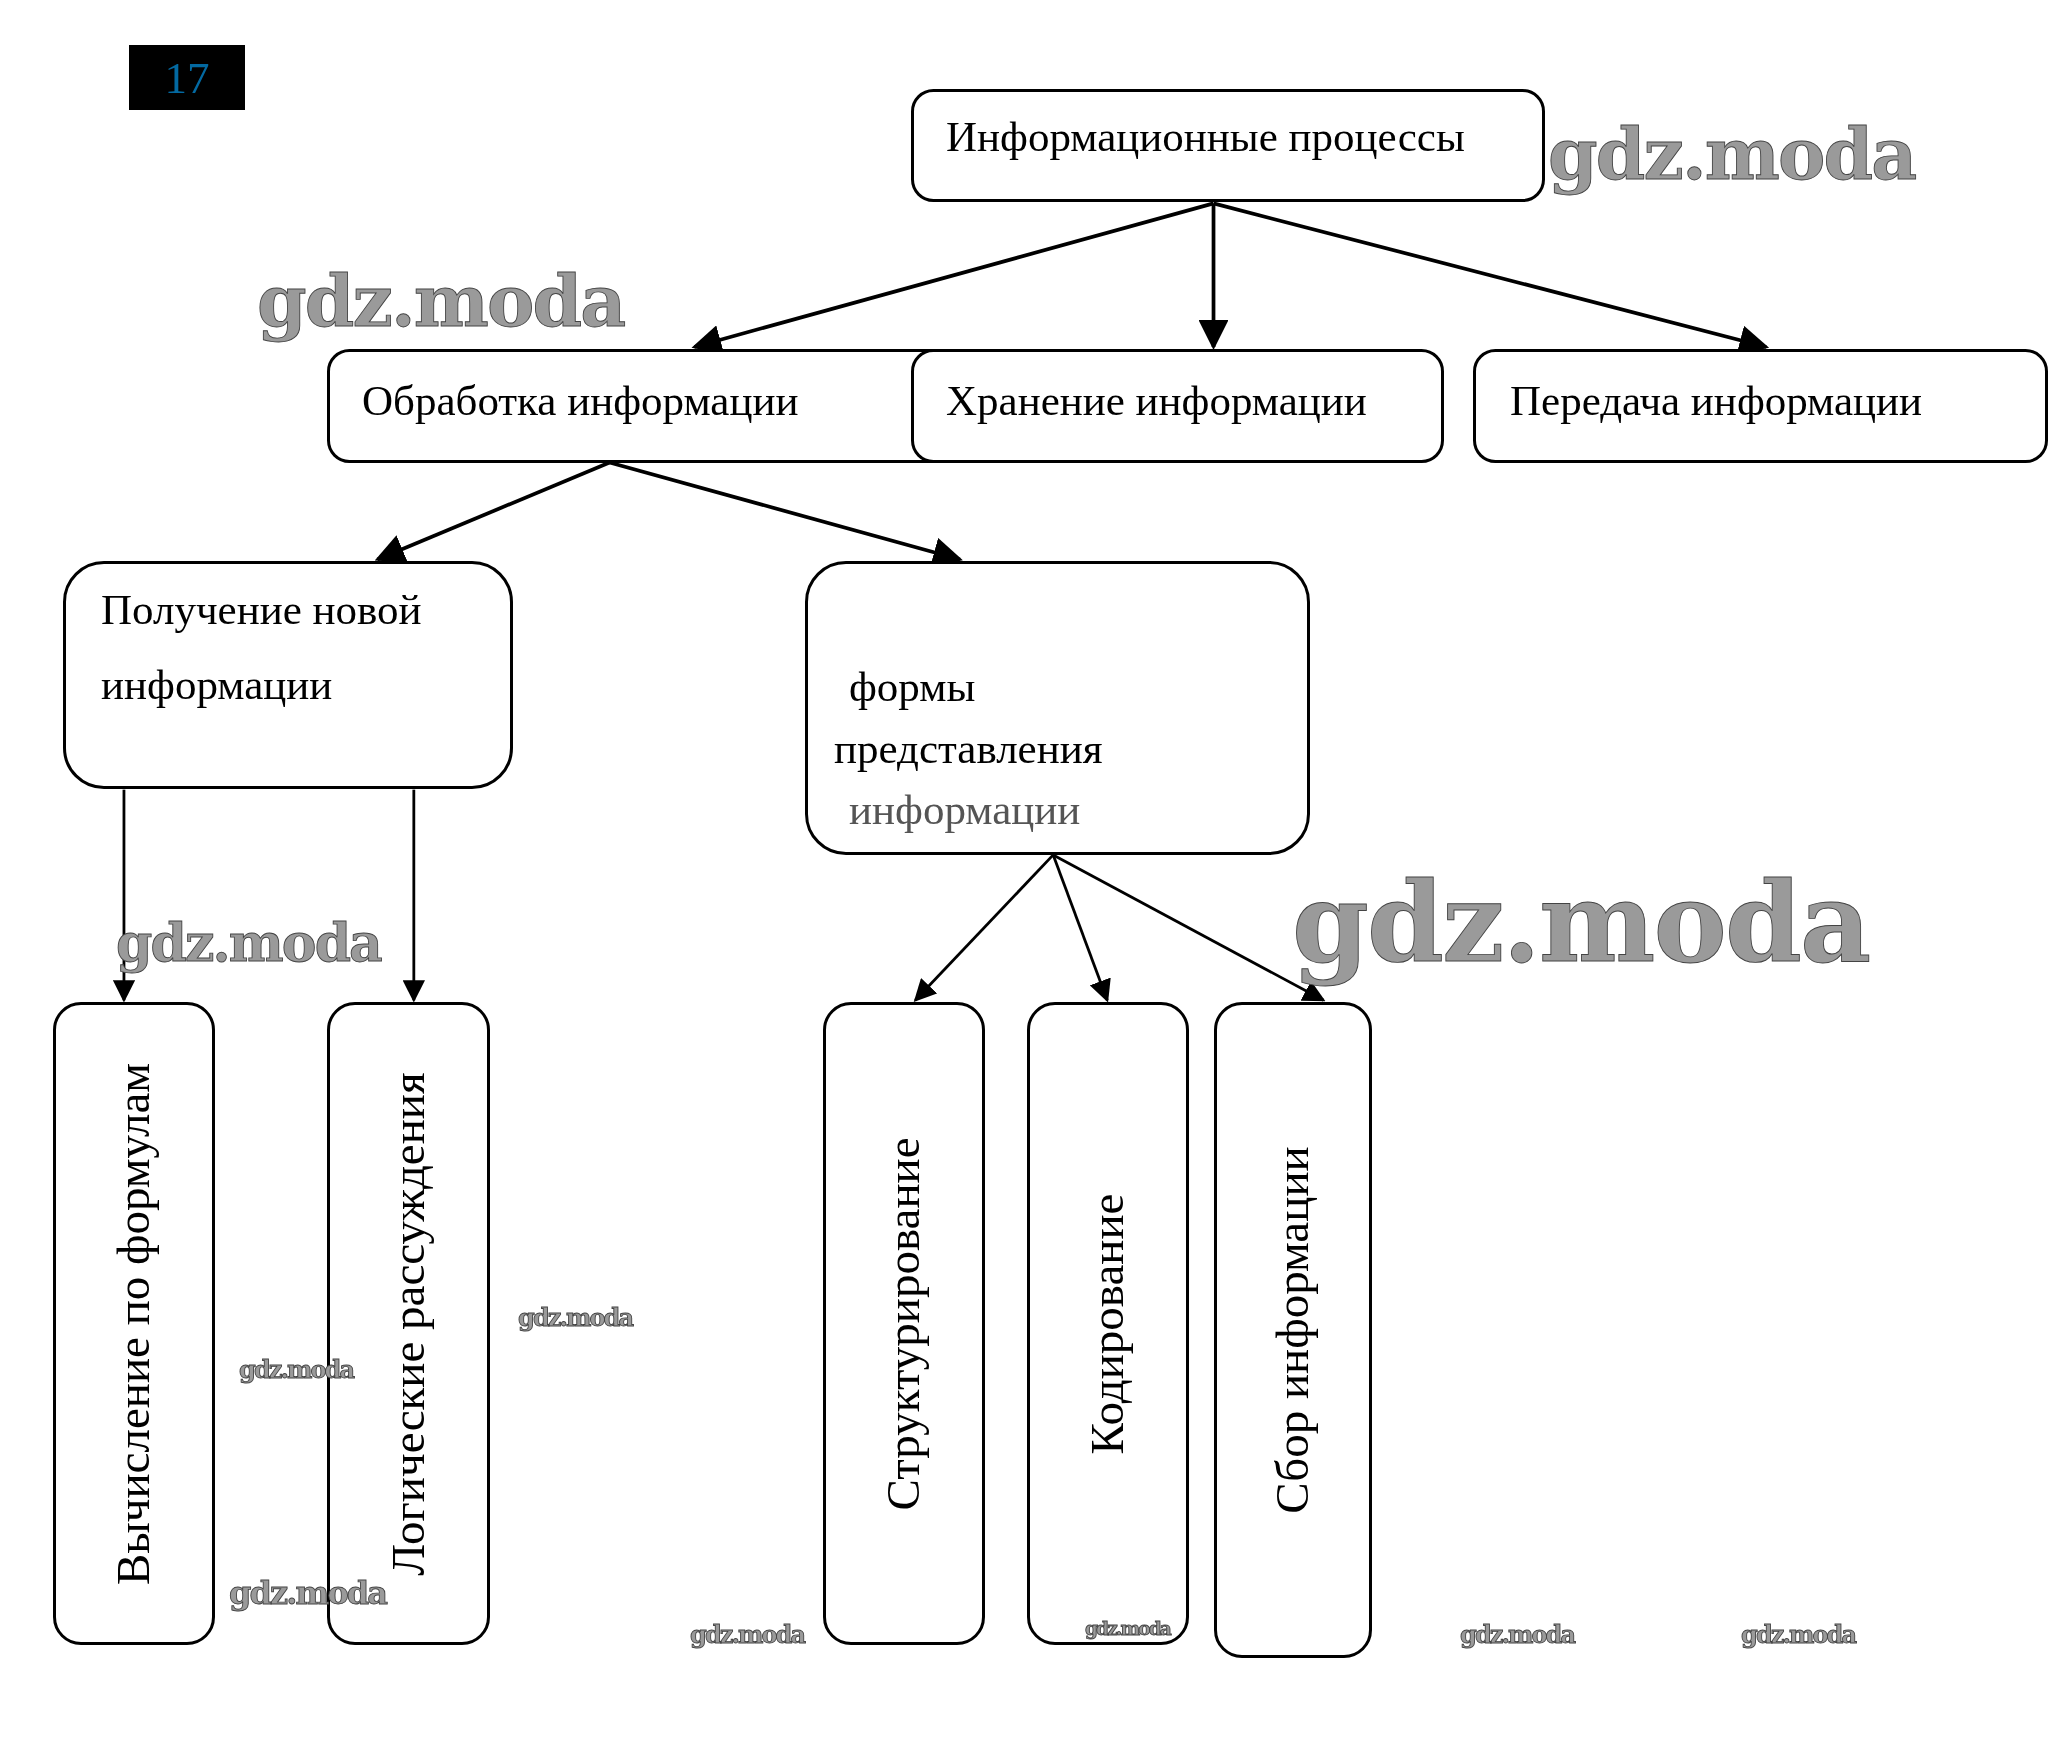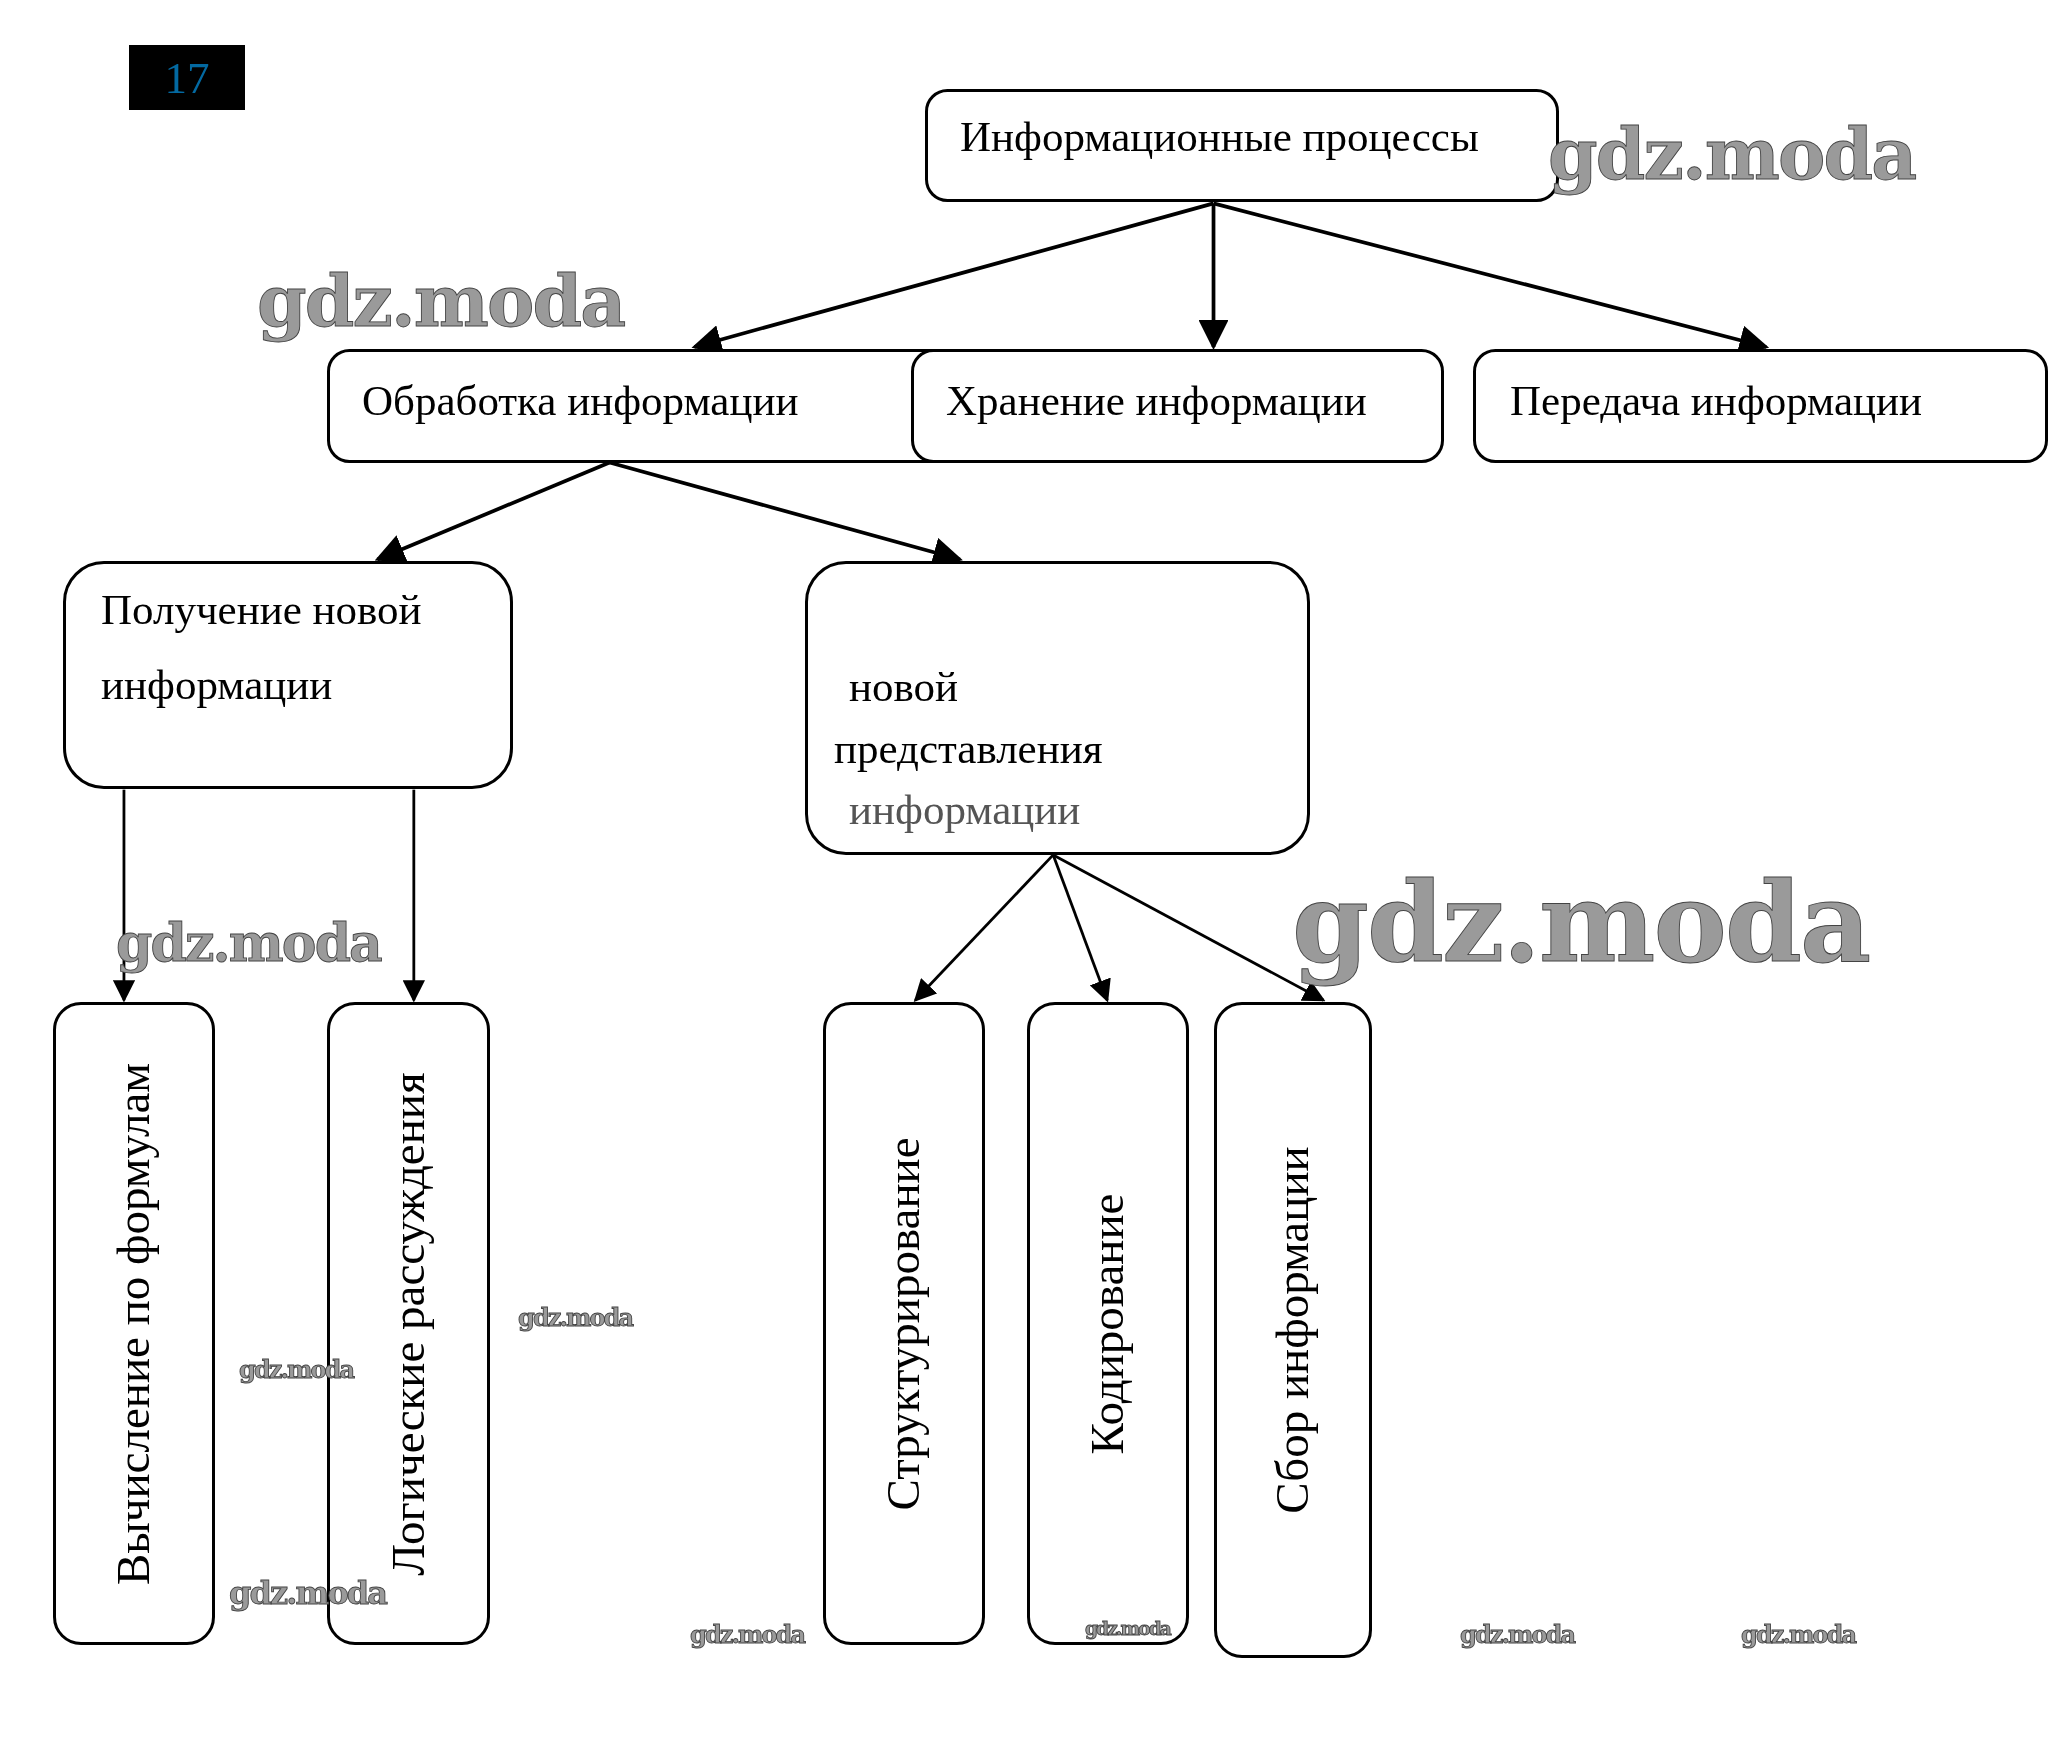--- a/index.html
+++ b/index.html
@@ -37,40 +37,40 @@
   <line x1="1302" y1="218" x2="1895" y2="372" stroke="#000" stroke-width="4" marker-end="url(#ah)"></line>
   <line x1="654" y1="496" x2="405" y2="600" stroke="#000" stroke-width="4" marker-end="url(#ah)"></line>
   <line x1="654" y1="496" x2="1030" y2="600" stroke="#000" stroke-width="4" marker-end="url(#ah)"></line>
   <line x1="133" y1="847" x2="133" y2="1073" stroke="#000" stroke-width="3" marker-end="url(#ah)"></line>
   <line x1="444" y1="847" x2="444" y2="1073" stroke="#000" stroke-width="3" marker-end="url(#ah)"></line>
   <line x1="1130" y1="917" x2="982" y2="1073" stroke="#000" stroke-width="3" marker-end="url(#ah)"></line>
   <line x1="1130" y1="917" x2="1188" y2="1073" stroke="#000" stroke-width="3" marker-end="url(#ah)"></line>
   <line x1="1130" y1="917" x2="1420" y2="1073" stroke="#000" stroke-width="3" marker-end="url(#ah)"></line>
 </svg>
 
-<div class="box" style="left:911px;top:89px;width:634px;height:113px;margin-left:14px;">
+<div class="box" style="left:911px;top:89px;width:634px;height:113px;">
   <span class="lbl" style="left:32px;top:15px;">Информационные процессы</span>
 </div>
 
 <div class="box" style="left:327px;top:349px;width:632px;height:114px;">
   <span class="lbl" style="left:32px;top:18.6px;">Обработка информации</span>
 </div>
 <div class="box" style="left:911px;top:349px;width:533px;height:114px;">
   <span class="lbl" style="left:32px;top:18.6px;">Хранение информации</span>
 </div>
 <div class="box" style="left:1473px;top:349px;width:575px;height:114px;">
   <span class="lbl" style="left:34px;top:18.6px;">Передача информации</span>
 </div>
 
 <div class="box mid" style="left:63px;top:561px;width:450px;height:228px;">
   <span class="lbl" style="left:35px;top:16px;">Получение новой</span>
   <span class="lbl" style="left:35px;top:91px;">информации</span>
 </div>
 <div class="box mid" style="left:805px;top:561px;width:505px;height:294px;">
-  <span class="lbl" style="left:41px;top:93px;">новой</span>
+  <span class="lbl" style="left:41px;top:93px;">формы</span>
   <span class="lbl" style="left:26px;top:155px;">представления</span>
   <span class="lbl" style="left:41px;top:216px;color:#555;">информации</span>
 </div>
 
 <div class="box tall" style="left:53px;top:1002px;width:162px;height:643px;">
   <span class="vlbl">Вычисление по формулам</span>
 </div>
 <div class="box tall" style="left:327px;top:1002px;width:163px;height:643px;">
   <span class="vlbl">Логические рассуждения</span>
 </div>

